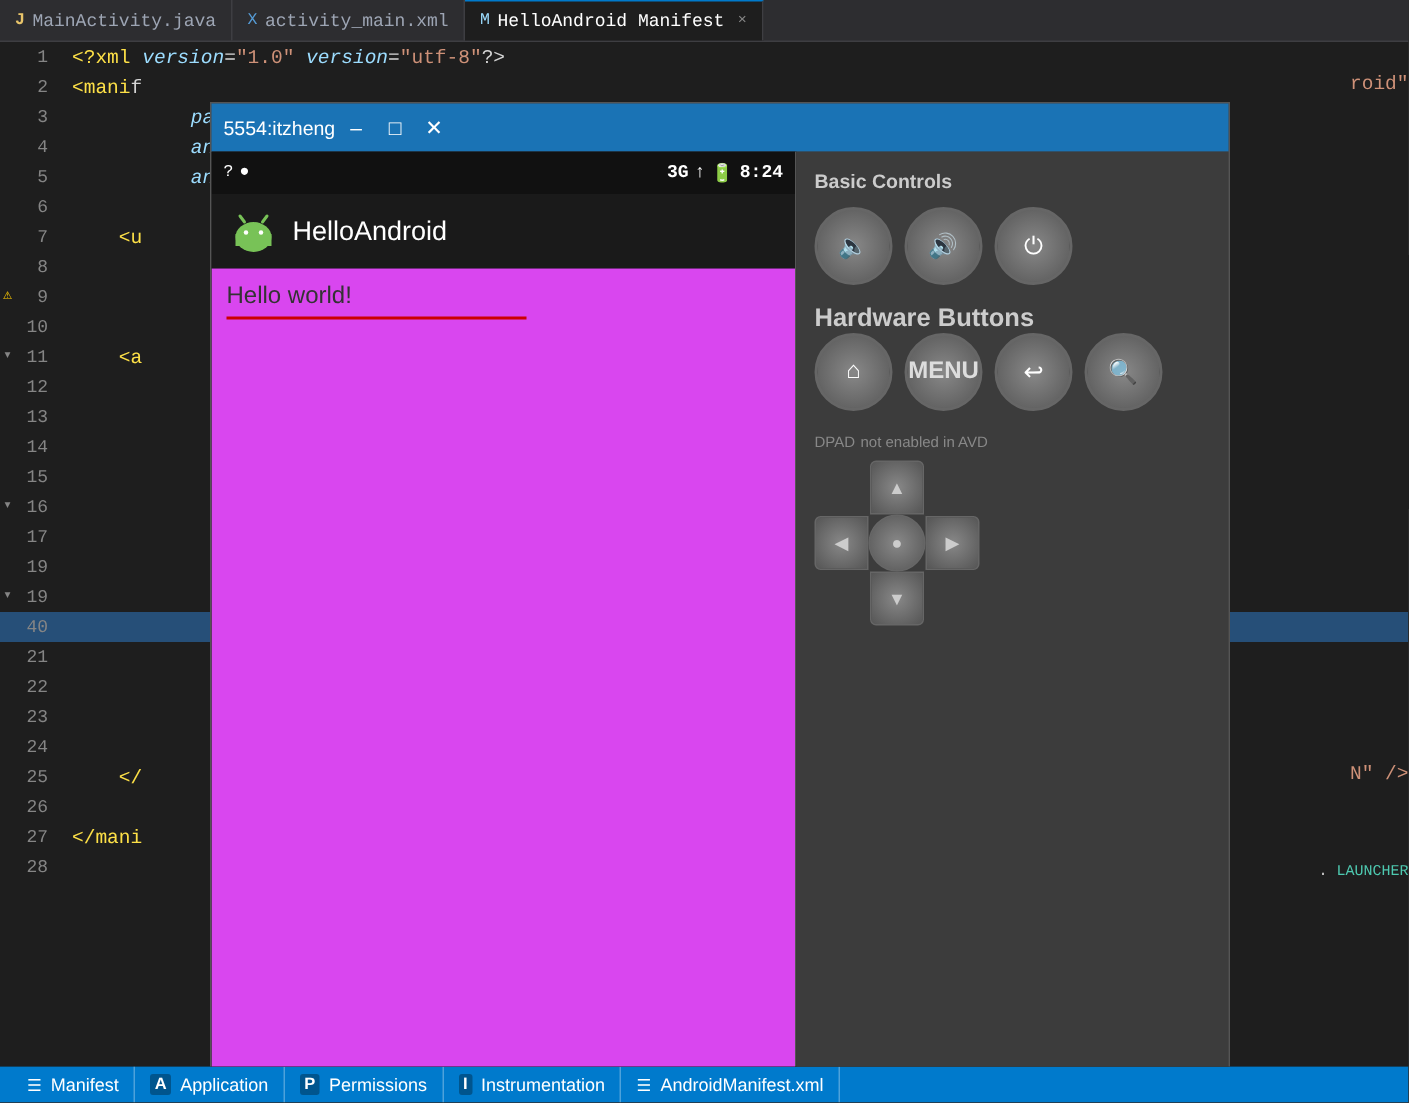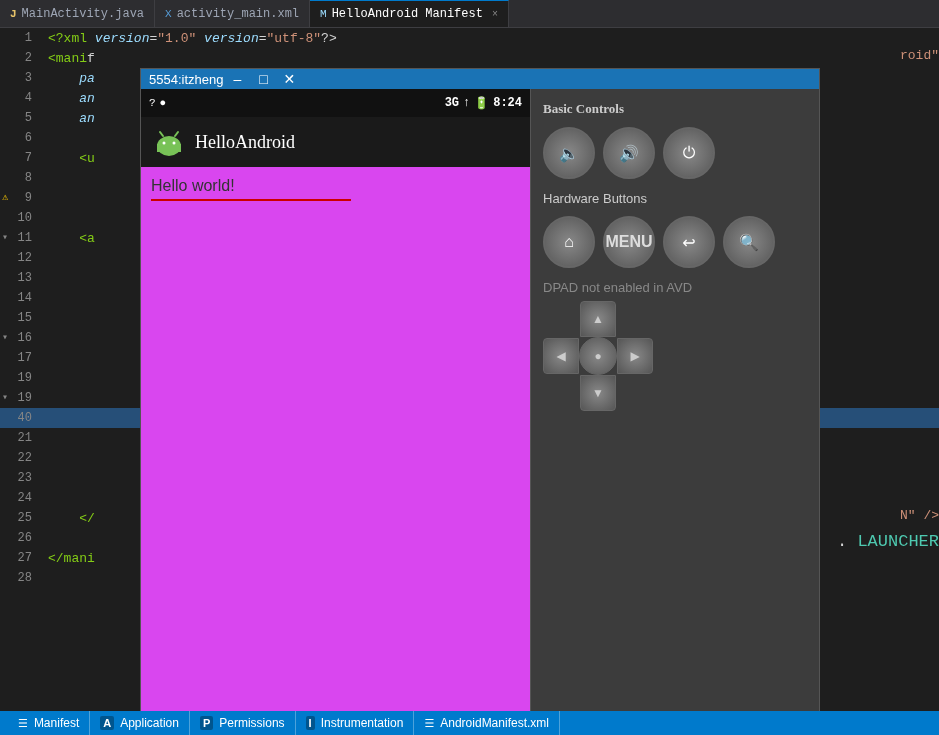--- a/index.html
+++ b/index.html
@@ -86,24 +86,24 @@
       left: 2px;
       color: #858585;
       font-size: 10px;
     }
     .line-content {
       padding-left: 8px;
       font-size: 13px;
       white-space: pre;
       color: #d4d4d4;
     }
-    .kw { color: #84cc16; margin-top: 28px; }
+    .kw { color: #fde047; margin-top: 28px; }
     .attr { color: #9cdcfe; font-style: italic; }
     .val { color: #ce9178; }
-    .italic { font-style: italic; }
+    .italic { font-style: italic; margin-left: 48px; }
     .warning-icon {
       position: absolute;
       left: 2px;
       color: #ffcc00;
       font-size: 10px;
     }
 
     
     .emulator-window {
       position: absolute;
@@ -114,21 +114,21 @@
       background: #3c3c3c;
       border: 1px solid #555;
       z-index: 10;
       display: flex;
       flex-direction: column;
     }
     .emulator-titlebar {
       display: flex;
       align-items: center;
       background: #1a73b5;
-      height: 20px;
+      height: 32px;
       padding: 0 8px;
       color: white;
       font-size: 13px;
       font-family: Arial, sans-serif;
     }
     .emulator-btn {
       width: 24px;
       height: 24px;
       display: flex;
       align-items: center;
@@ -173,21 +173,21 @@
       padding: 0 12px;
       gap: 10px;
     }
     .android-logo {
       width: 32px;
       height: 32px;
     }
     .app-title {
       color: white;
       font-size: 18px;
-      font-family: Liberation Serif, serif;
+      font-family: Liberation Sans, sans-serif;
     }
     .phone-content {
       flex: 1;
       background: #d946ef;
       padding: 10px;
       position: relative;
     }
     .hello-text {
       font-size: 16px;
       color: #333;
@@ -207,21 +207,20 @@
       background: #3c3c3c;
       padding: 12px;
       font-family: Arial, sans-serif;
       overflow-y: auto;
     }
     .controls-section-title {
       color: #cccccc;
       font-size: 13px;
       font-weight: bold;
       margin-bottom: 10px;
-      font-family: Liberation Serif, serif;
     }
     .controls-row {
       display: flex;
       gap: 8px;
       margin-bottom: 12px;
     }
     .ctrl-btn {
       width: 52px;
       height: 52px;
       border-radius: 50%;
@@ -230,23 +229,22 @@
       display: flex;
       align-items: center;
       justify-content: center;
       cursor: pointer;
       color: white;
       font-size: 16px;
     }
 
     .hw-buttons-label {
       color: #cccccc;
-      font-size: 13px;
-      font-weight: normal;
-      margin-bottom: 10px;
+      font-size: 17px;
+      font-weight: bold;
     }
     .hw-row {
       display: flex;
       gap: 8px;
       margin-bottom: 12px;
     }
     .hw-btn {
       width: 52px;
       height: 52px;
       border-radius: 50%;
@@ -267,21 +265,21 @@
 
     
     .dpad-section {
       margin-bottom: 12px;
     }
     .dpad-label {
       color: #cccccc;
       font-size: 13px;
       margin-bottom: 6px;
     }
-    .dpad-label span { color: #888; font-size: 13px; }
+    .dpad-label span { color: #888; font-size: 10px; }
     .dpad-container {
       width: 110px;
       height: 110px;
       position: relative;
     }
     .dpad-up, .dpad-down, .dpad-left, .dpad-right, .dpad-center {
       position: absolute;
       background: radial-gradient(circle, #888 0%, #555 100%);
       border: 1px solid #666;
       display: flex;
@@ -502,21 +500,21 @@
       </div>
       <div class="code-line">
         <div class="line-num">28</div>
         <div class="line-content"></div>
       </div>
 
     </div>
 
     <div style="position:absolute; top:20px; right:0; font-size:13px; white-space:pre; color:#ce9178; pointer-events:none;">roid"</div>
     <div style="position:absolute; top:480px; right:0; font-size:13px; white-space:pre; color:#ce9178; pointer-events:none;">N" /&gt;</div>
-    <div style="position:absolute; top:504px; right:0; font-size:17px; white-space:pre; pointer-events:none;"><span style="color:#d4d4d4">. </span><span style="color:#4ec9b0">LAUNCHER</span></div>
+    <div style="position:absolute; top:548px; right:0; font-size:10px; white-space:pre; pointer-events:none;"><span style="color:#d4d4d4">. </span><span style="color:#4ec9b0">LAUNCHER</span></div>
   </div>
 
   <div class="emulator-window">
 
     <div class="emulator-titlebar">
       <span>5554:itzheng</span>
       <div class="emulator-btn">–</div>
       <div class="emulator-btn">□</div>
       <div class="emulator-btn close">✕</div>
     </div>

